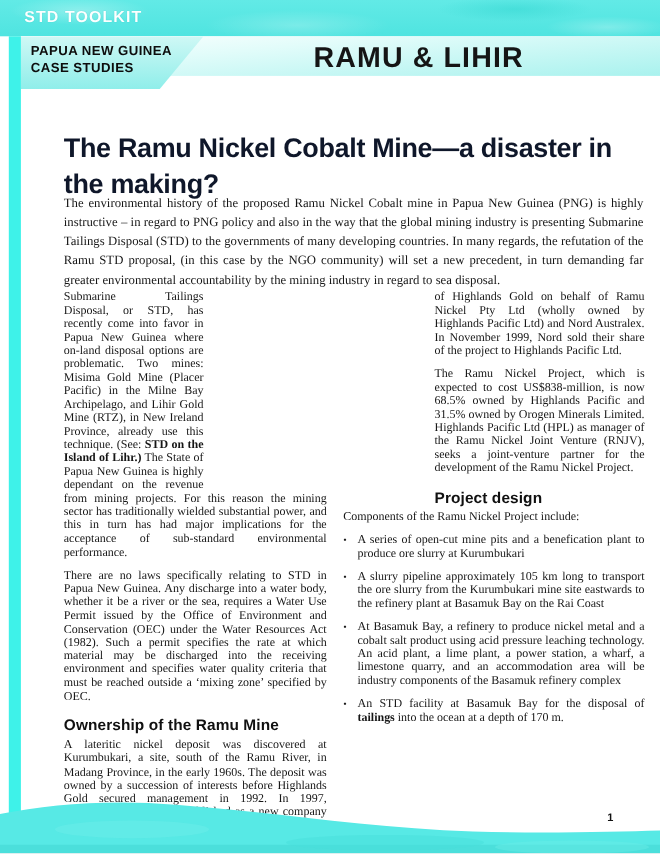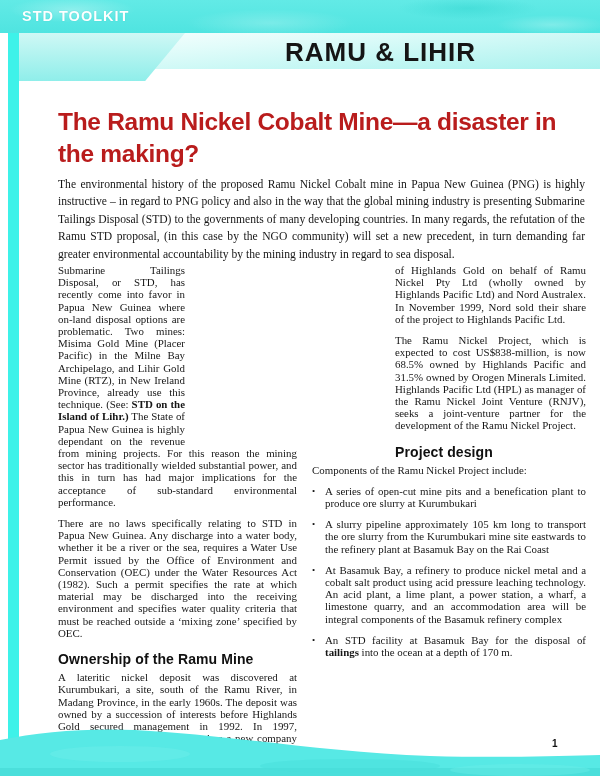--- a/index.html
+++ b/index.html
@@ -23,22 +23,22 @@
     clip-path:polygon(0 0,100% 0,76% 100%,0 100%);
     background:linear-gradient(180deg,#cff8f5 0%,#8feeea 100%);}
   .series-label{position:absolute;left:28px;top:39px;
     font:700 12px/15px "Liberation Sans",sans-serif;letter-spacing:.4px;color:#0d0d0d;}
   .ramu-title{position:absolute;left:285px;top:37px;
     font:800 26px "Liberation Sans",sans-serif;letter-spacing:1px;color:#151515;}
 
   .left-stripe{position:absolute;left:8px;top:33px;width:11px;height:713px;background:#3ef2e9;}
 
   
-  .title{position:absolute;left:58px;top:106px;width:540px;
-    font:700 24.5px/32px "Liberation Sans",sans-serif;letter-spacing:-.3px;color:#b91c1c;}
+  .title{position:absolute;left:58px;top:120px;width:540px;
+    font:700 24.5px/32px "Liberation Sans",sans-serif;letter-spacing:-.3px;color:#0f172a;}
   .intro{position:absolute;left:58px;top:176px;width:527px;
     font-size:11.6px;line-height:17.4px;text-align:justify;color:#161616;}
 
   .columns{position:absolute;left:58px;top:264px;width:528px;display:flex;gap:15px;
     font-size:10.9px;line-height:12.2px;text-align:justify;color:#161616;}
   .col-left{width:239px;}
   .col-right{width:274px;}
   .spacer-l{float:right;width:112px;height:172px;}
   .spacer-r{float:left;width:83px;height:181px;}
   .columns p{margin:0;}
@@ -78,20 +78,24 @@
 </style>
 </head>
 <body>
 
 <div class="page">
 
   <div class="top-band"></div>
   <div class="std-toolkit">STD TOOLKIT</div>
   <div class="sub-band"></div>
   <div class="label-shape"></div>
+  <div class="series-label">
+    <div>PAPUA NEW GUINEA</div>
+    <div>CASE STUDIES</div>
+  </div>
   <div class="ramu-title">RAMU &amp; LIHIR</div>
 
   <div class="left-stripe"></div>
 
   <div class="title">
     <span>The Ramu Nickel Cobalt Mine—a disaster in</span><br>
     <span>the making?</span>
   </div>
   <div class="intro">The environmental history of the proposed Ramu Nickel Cobalt mine in Papua New Guinea (PNG) is highly instructive – in regard to PNG policy and also in the way that the global mining industry is presenting Submarine Tailings Disposal (STD) to the governments of many developing countries.  In many regards, the refutation of the Ramu STD proposal, (in this case by the NGO community) will set a new precedent, in turn demanding far greater environmental accountability by the mining industry in regard to sea disposal.</div>
 
@@ -112,21 +116,21 @@
       <div class="bullet">
         <span class="dot">•</span>
         <span class="btext">A series of open-cut mine pits and a benefication plant to produce ore slurry at Kurumbukari</span>
       </div>
       <div class="bullet">
         <span class="dot">•</span>
         <span class="btext">A slurry pipeline approximately 105 km long to transport the ore slurry from the Kurumbukari mine site eastwards to the refinery plant at Basamuk Bay on the Rai Coast</span>
       </div>
       <div class="bullet">
         <span class="dot">•</span>
-        <span class="btext">At Basamuk Bay, a refinery to produce nickel metal and a cobalt salt product using acid pressure leaching technology.  An acid plant, a lime plant, a power station, a wharf, a limestone quarry, and an accommodation area will be integral components of the Basamuk refinery complex</span>
+        <span class="btext">At Basamuk Bay, a refinery to produce nickel metal and a cobalt salt product using acid pressure leaching technology.  An acid plant, a lime plant, a power station, a wharf, a limestone quarry, and an accommodation area will be industry components of the Basamuk refinery complex</span>
       </div>
       <div class="bullet">
         <span class="dot">•</span>
         <span class="btext"><span>An STD facility at Basamuk Bay for the disposal of </span><b>tailings</b><span> into the ocean at a depth of 170 m.</span></span>
       </div>
     </div>
   </div>
 
 
   <div class="page-num">1</div>

